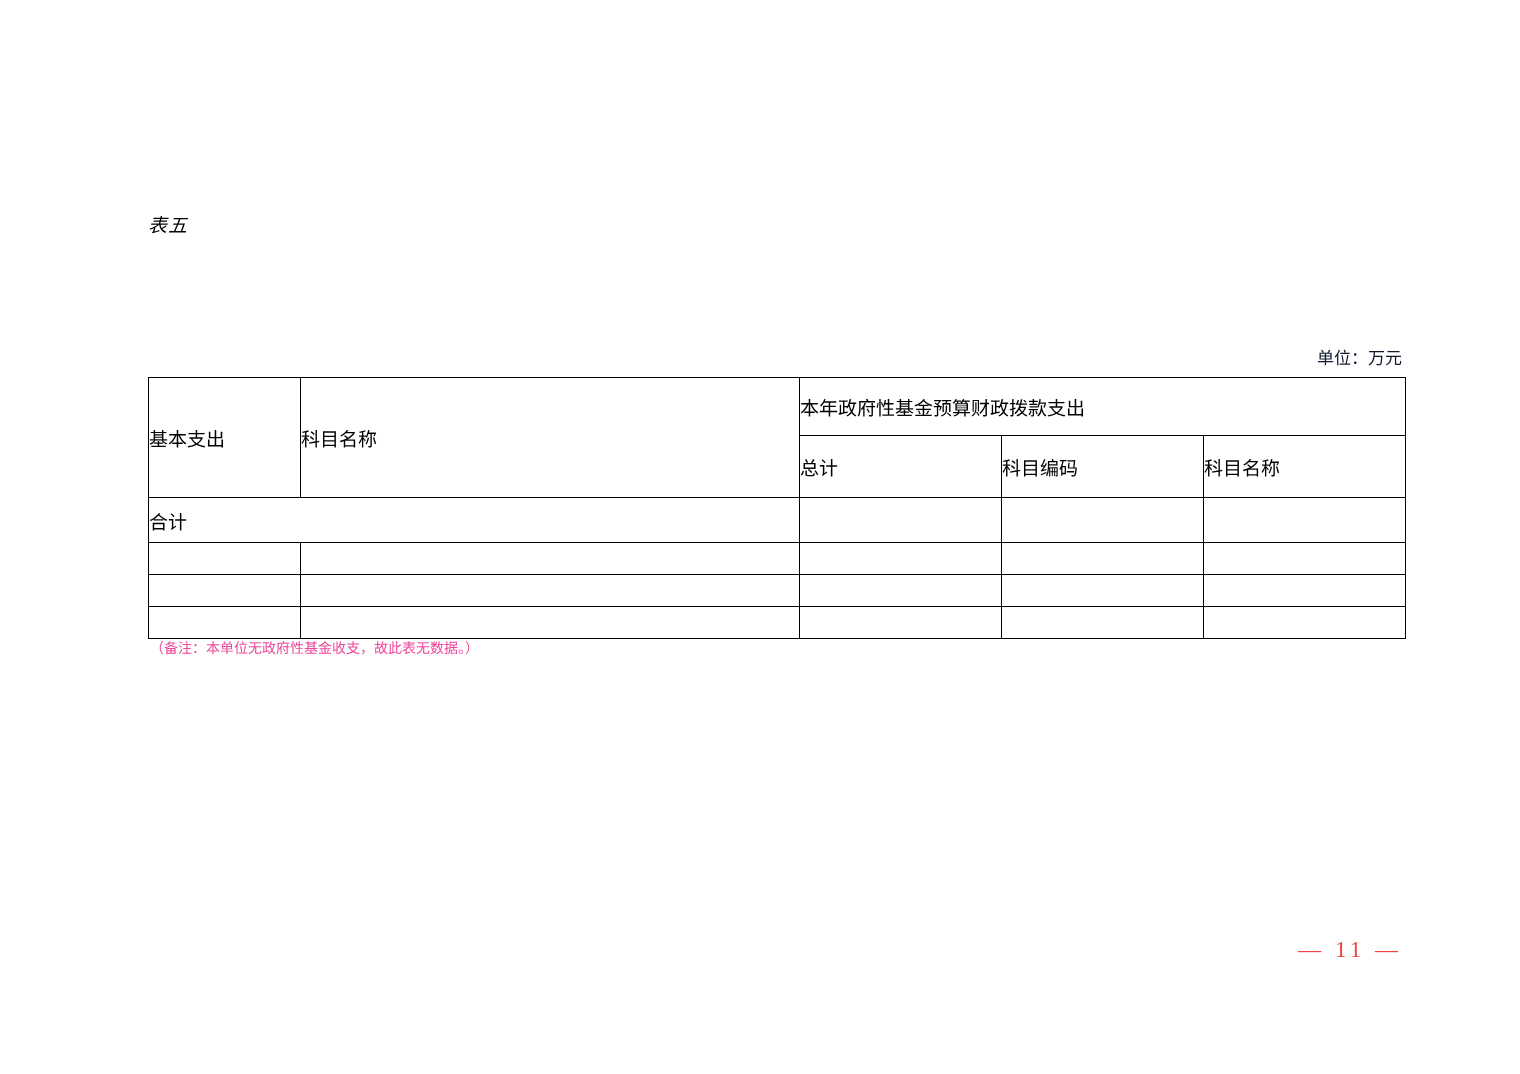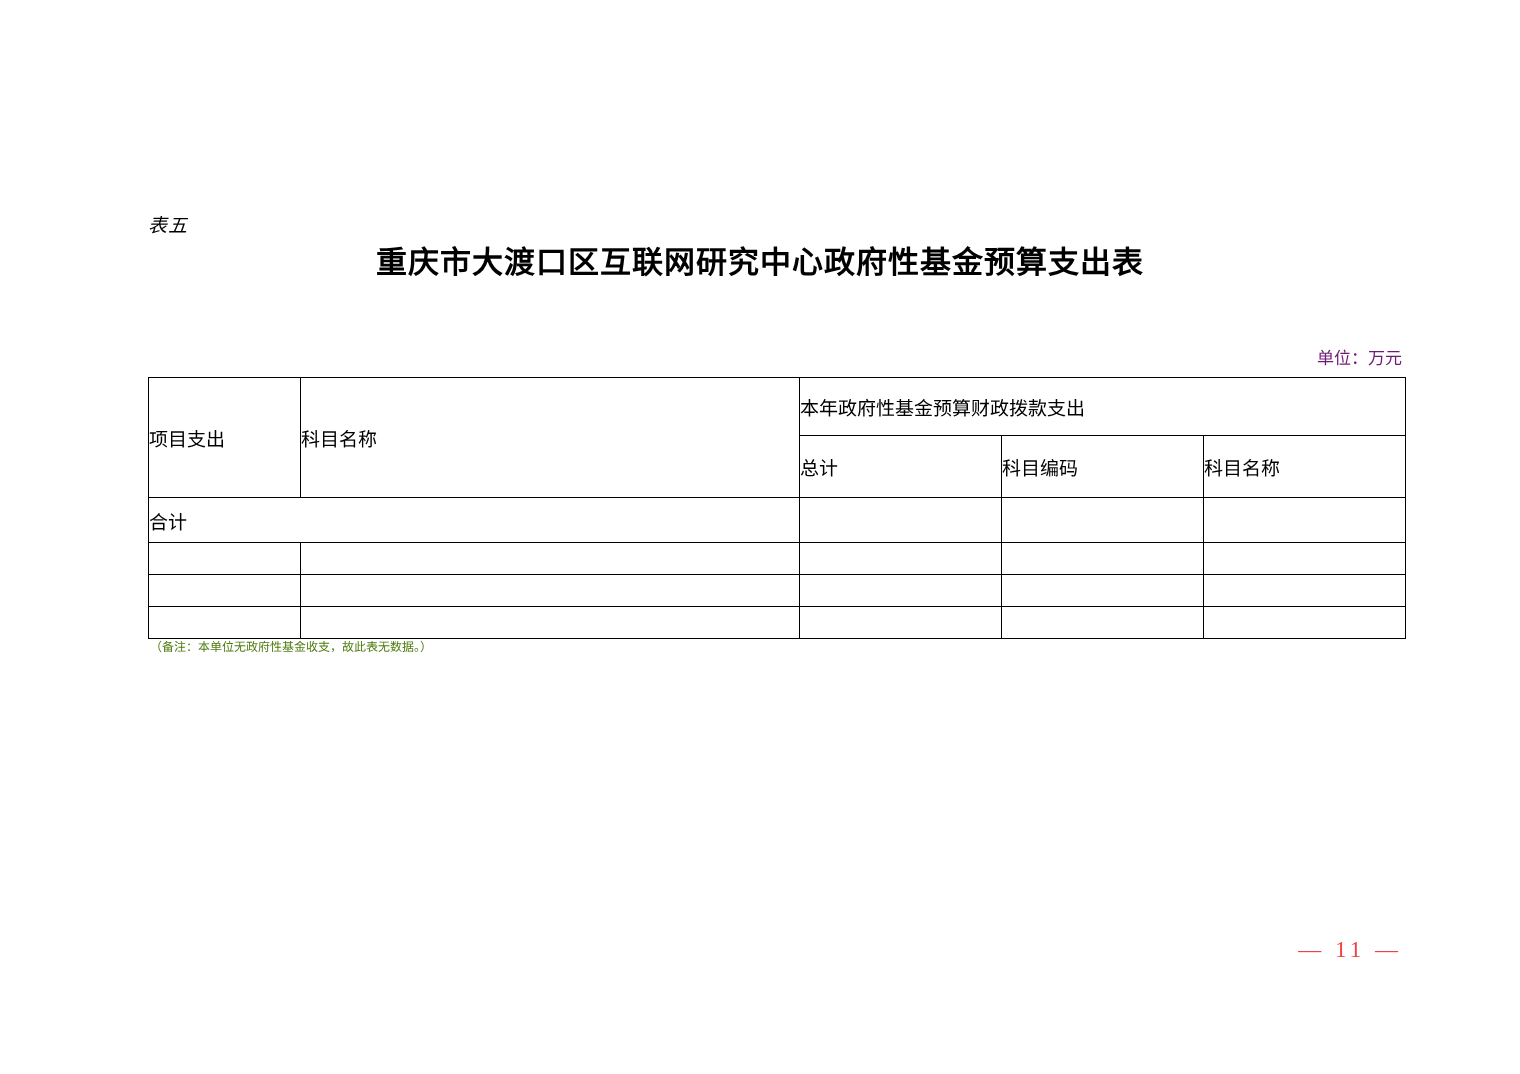--- a/index.html
+++ b/index.html
@@ -45,21 +45,21 @@
     font-size: 31px;
     letter-spacing: 1px;
     color: #000;
   }
   .unit-note {
     position: absolute;
     right: 118px;
     top: 344px;
     font-size: 17px;
     font-family: "Liberation Serif", "DejaVu Serif", serif;
-    color: #701a75;
+    color: #0f172a;
   }
   table.budget {
     position: absolute;
     left: 148px;
     top: 377px;
     width: 1257px;
     border-collapse: collapse;
     table-layout: fixed;
   }
   table.budget td, table.budget th {
@@ -86,56 +86,55 @@
   }
   .col-code { width: 152px; }
   .col-name { width: 499px; }
   .col-sum  { width: 202px; }
   .col-basic{ width: 202px; }
   .col-proj { width: 202px; }
   .remark {
     position: absolute;
     left: 150px;
     top: 637px;
-    font-size: 12px;
+    font-size: 14px;
     font-family: "Liberation Serif", "DejaVu Serif", serif;
-    color: #4d7c0f;
+    color: #ec4899;
   }
   .page-number {
     position: absolute;
     right: 118px;
     bottom: 111px;
     font-size: 23px;
     letter-spacing: 4px;
     font-family: "Liberation Serif", "DejaVu Serif", serif;
     color: #ef4444;
   }
 </style>
 </head>
 <body>
 
 <div class="page">
 
   <div class="form-label">表五</div>
 
-  <div class="doc-title">重庆市大渡口区互联网研究中心政府性基金预算支出表</div>
 
   <div class="unit-note">单位：万元</div>
 
   <table class="budget">
     <colgroup>
       <col class="col-code">
       <col class="col-name">
       <col class="col-sum">
       <col class="col-basic">
       <col class="col-proj">
     </colgroup>
     <thead>
       <tr class="h-group">
-        <th rowspan="2">项目支出</th>
+        <th rowspan="2">基本支出</th>
         <th rowspan="2">科目名称</th>
         <th colspan="3">本年政府性基金预算财政拨款支出</th>
       </tr>
       <tr class="h-sub">
         <th>总计</th>
         <th>科目编码</th>
         <th>科目名称</th>
       </tr>
     </thead>
     <tbody>

